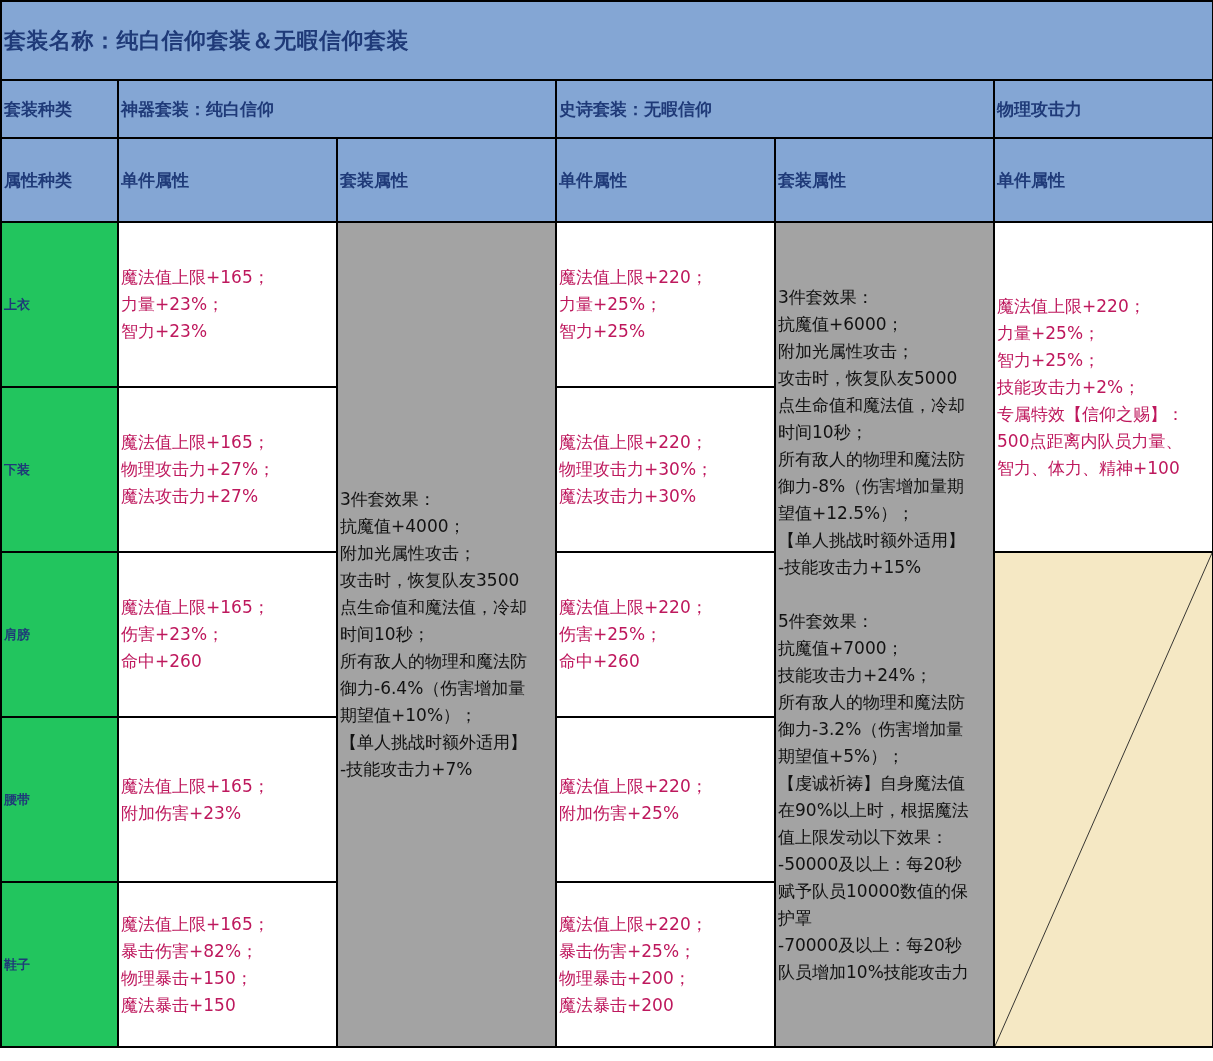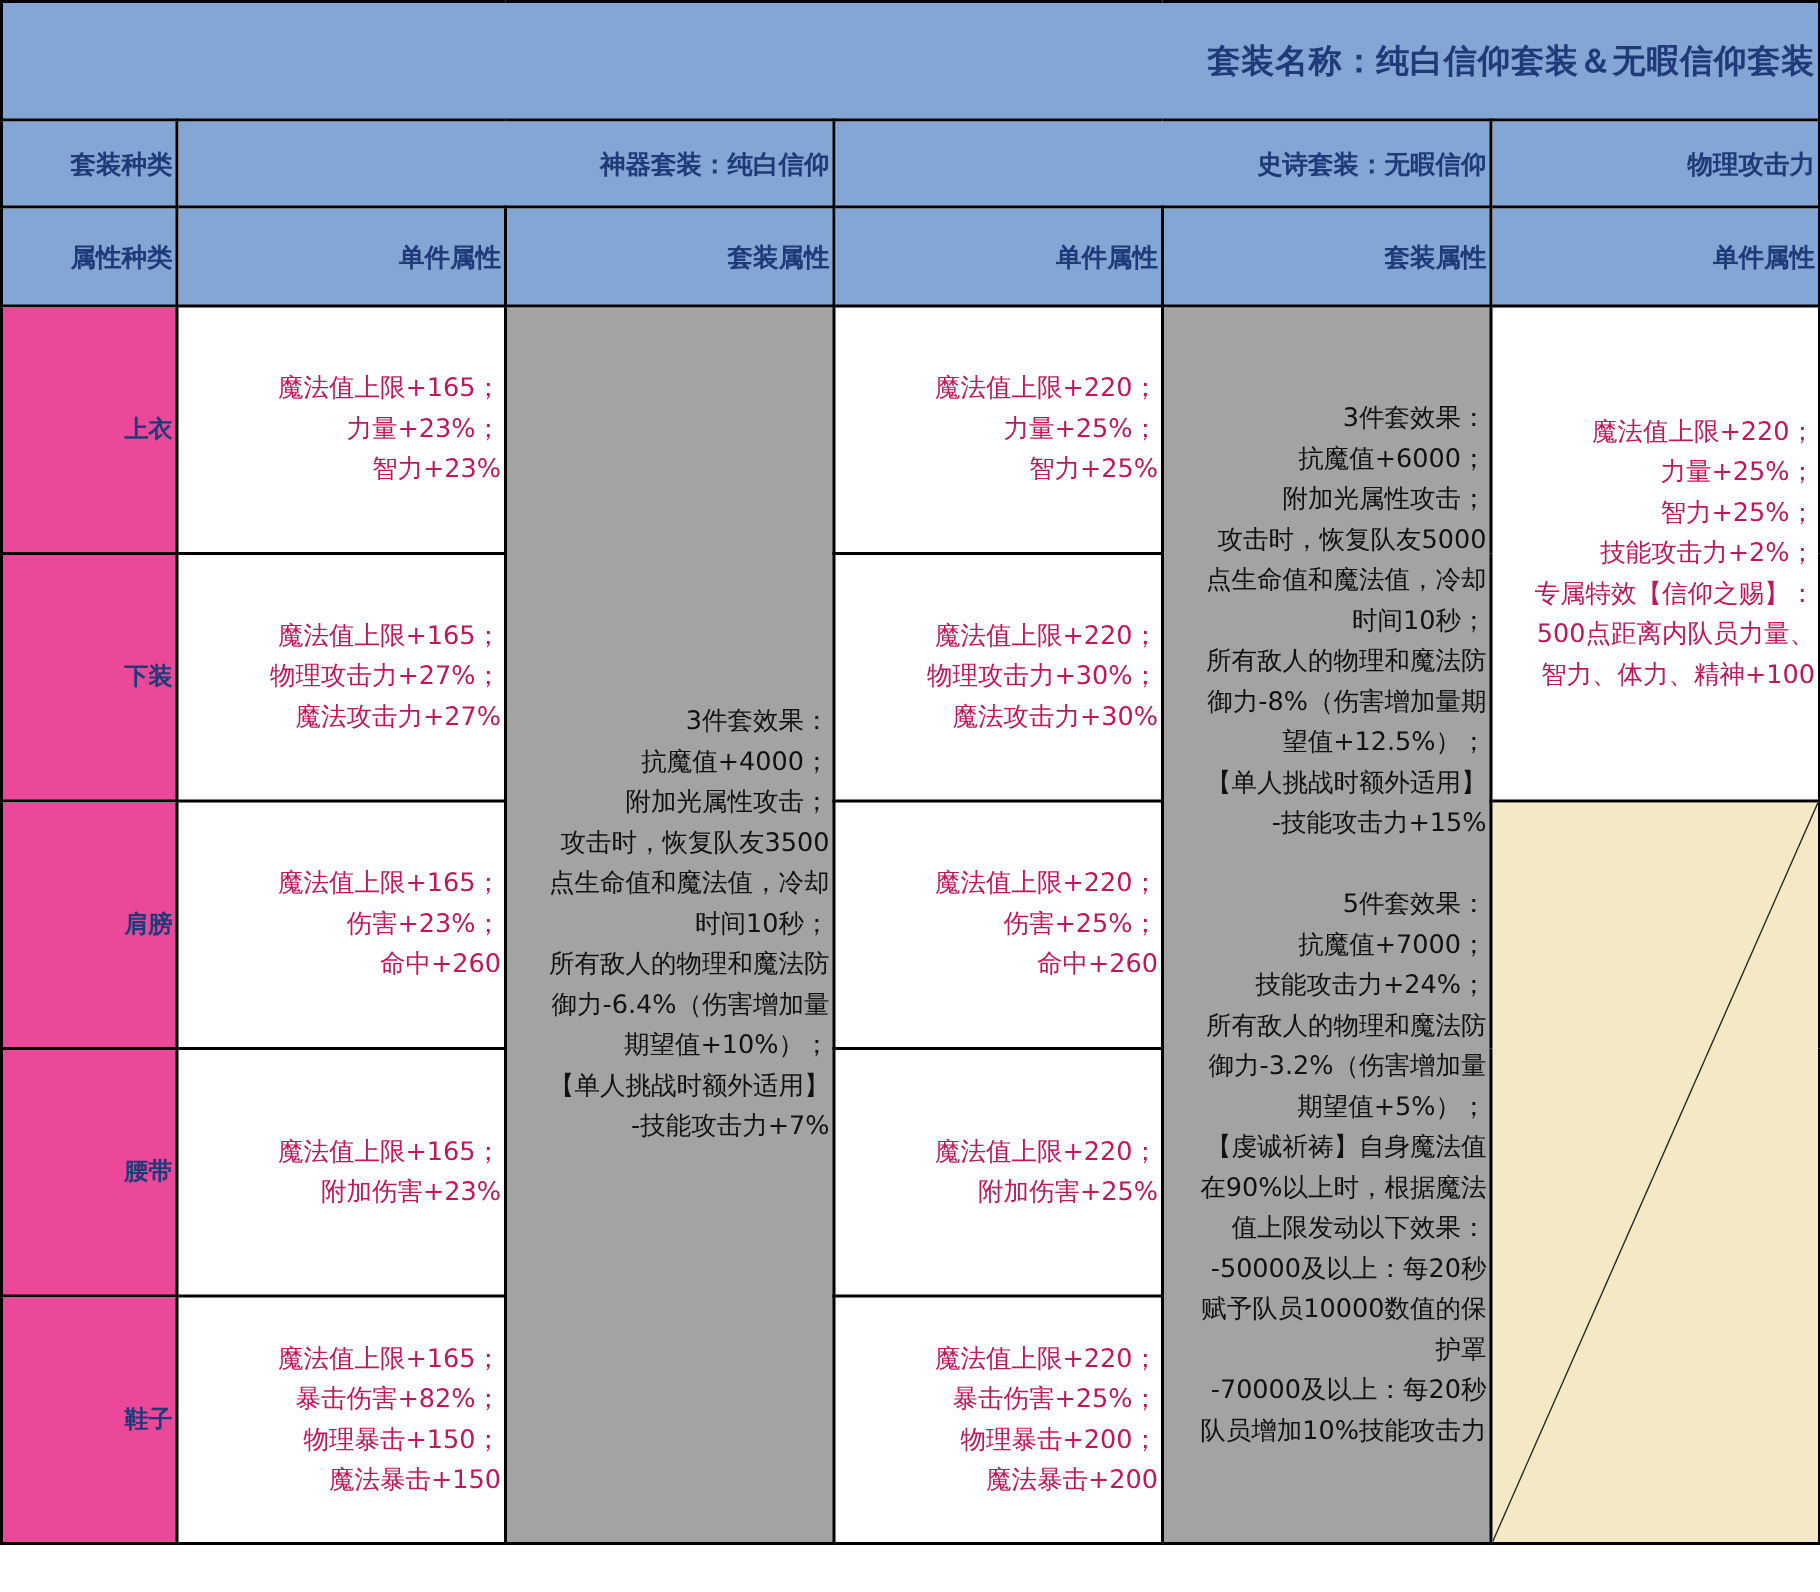--- a/index.html
+++ b/index.html
@@ -23,41 +23,41 @@
     table.grid {
       position: absolute;
       left: 0;
       top: 0;
       border-collapse: collapse;
       table-layout: fixed;
       width: 1212px;
     }
     table.grid td {
       border: 2px solid #000000;
-      text-align: right;
+      text-align: left;
       vertical-align: middle;
       padding: 0 2px;
       box-sizing: border-box;
       overflow: hidden;
     }
     .hdr {
       background: #84A6D4;
       color: #1F3A78;
       font-weight: bold;
       font-size: 17px;
     }
     .title {
       font-size: 22px;
       letter-spacing: 0.5px;
     }
     .rowlabel {
-      background: #ec4899;
+      background: #22c55e;
       color: #1F3A78;
       font-weight: bold;
-      font-size: 16px;
+      font-size: 13px;
     }
     .cell {
       background: #ffffff;
       color: #be185d;
       font-size: 17px;
       line-height: 27px;
     }
     .cell .line {
       display: block;
       white-space: nowrap;
@@ -110,21 +110,21 @@
     <td class="hdr title" colspan="6">套装名称：纯白信仰套装＆无暇信仰套装</td>
   </tr>
 
   <tr style="height:58px">
     <td class="hdr">套装种类</td>
     <td class="hdr" colspan="2">神器套装：纯白信仰</td>
     <td class="hdr" colspan="2">史诗套装：无暇信仰</td>
     <td class="hdr">物理攻击力</td>
   </tr>
 
-  <tr style="height:66px">
+  <tr style="height:84px">
     <td class="hdr">属性种类</td>
     <td class="hdr">单件属性</td>
     <td class="hdr">套装属性</td>
     <td class="hdr">单件属性</td>
     <td class="hdr">套装属性</td>
     <td class="hdr">单件属性</td>
   </tr>
 
   <tr style="height:165px">
     <td class="rowlabel">上衣</td>

